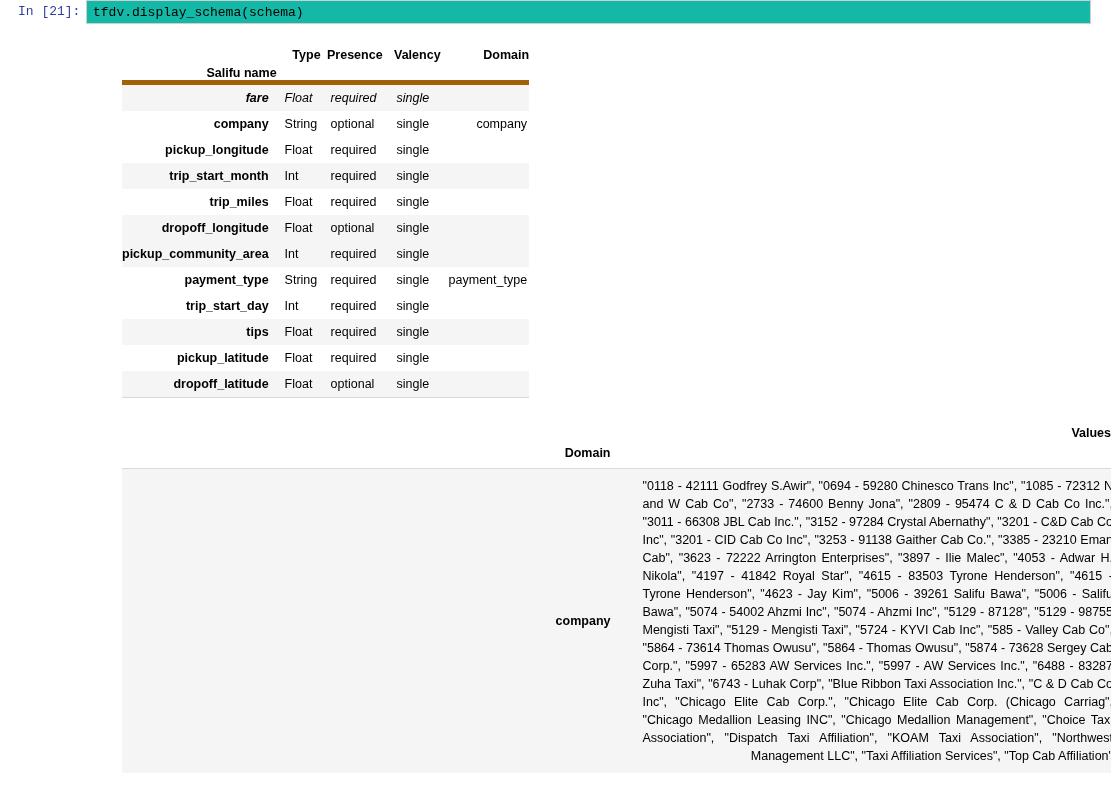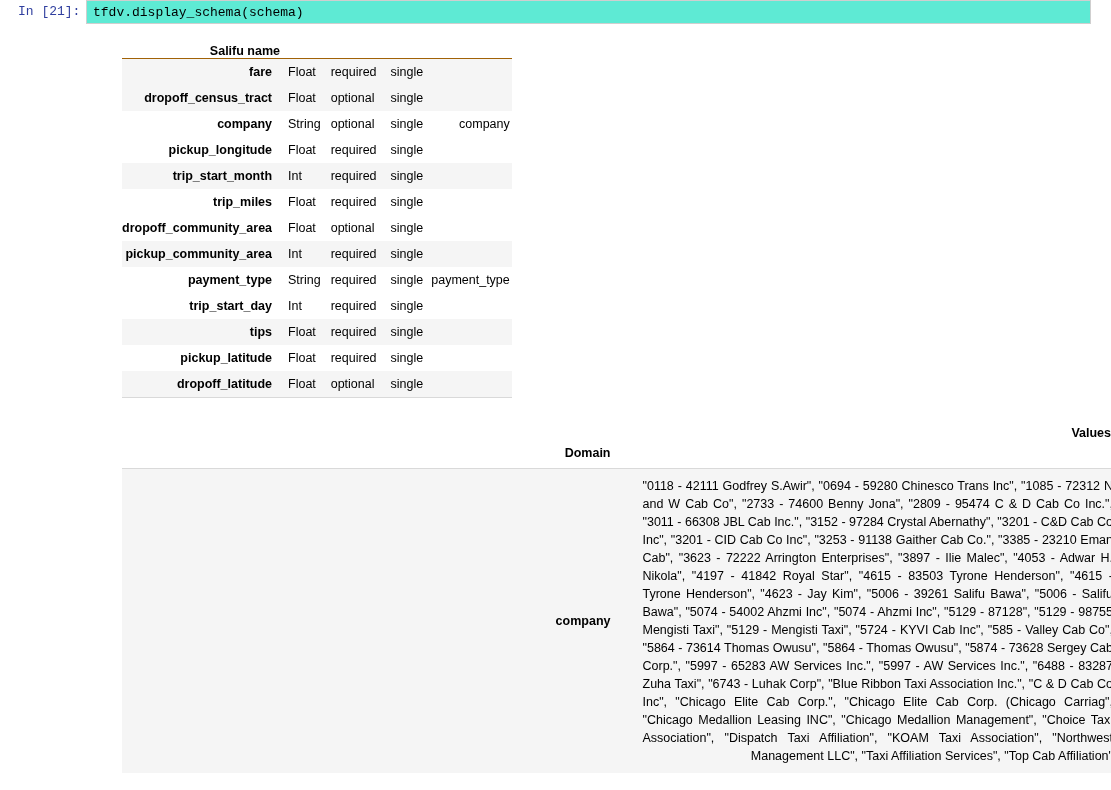--- a/index.html
+++ b/index.html
@@ -35,21 +35,21 @@
     box-sizing: border-box;
     color: #303f9f;
     font-family: "Liberation Mono", monospace;
     font-size: 13px;
     line-height: 24px;
     white-space: nowrap;
   }
   .code-area {
     flex: 1;
     border: 1px solid #cfcfcf;
-    background: #5eead4;
+    background: #14b8a6;
     height: 24px;
     box-sizing: border-box;
     padding: 3px 6px;
     margin-right: 20px;
   }
   .code-text {
     font-family: "Liberation Mono", monospace;
     font-size: 13px;
     color: #000000;
     line-height: 17px;
@@ -108,21 +108,21 @@
   .sch-body td.pres,
   .sch-body td.val,
   .sch-body td.dom {
     text-align: left;
     font-weight: normal;
     padding-left: 8px;
   }
   .sch-body td.pres { padding-left: 10px; }
   .sch-body td.val  { padding-left: 14px; }
   .sch-body td.dom  { text-align: right; padding-right: 2px; }
-  .rule-top { border-top: 1px solid #a16207; }
+  .rule-top { border-top: 5px solid #a16207; font-style: italic; }
   .rule-bottom { border-bottom: 1px solid #d9d9d9; margin-top: 20px; }
 
   
   .domain-block {
     margin-top: 28px;
     padding-left: 0;
   }
   table.domains {
     border-collapse: collapse;
     width: 993px;
@@ -172,43 +172,43 @@
     <div class="prompt">In [21]:</div>
     <div class="code-area">
       <div class="code-text">tfdv.display_schema(schema)</div>
     </div>
   </div>
 
   <div class="output">
 
     <table class="schema">
       <thead>
+        <tr class="sch-head">
+          <th></th>
+          <th class="c-type">Type</th>
+          <th class="c-pres">Presence</th>
+          <th class="c-val">Valency</th>
+          <th class="c-dom">Domain</th>
+        </tr>
         <tr class="sch-subhead">
           <th>Salifu name</th>
           <th></th>
           <th></th>
           <th></th>
           <th></th>
         </tr>
       </thead>
       <tbody class="sch-body">
         <tr class="alt rule-top">
           <td class="name">fare</td>
           <td class="type">Float</td>
           <td class="pres">required</td>
           <td class="val">single</td>
           <td class="dom"></td>
         </tr>
-        <tr class="alt">
-          <td class="name">dropoff_census_tract</td>
-          <td class="type">Float</td>
-          <td class="pres">optional</td>
-          <td class="val">single</td>
-          <td class="dom"></td>
-        </tr>
         <tr>
           <td class="name">company</td>
           <td class="type">String</td>
           <td class="pres">optional</td>
           <td class="val">single</td>
           <td class="dom">company</td>
         </tr>
         <tr>
           <td class="name">pickup_longitude</td>
           <td class="type">Float</td>
@@ -223,22 +223,22 @@
           <td class="val">single</td>
           <td class="dom"></td>
         </tr>
         <tr>
           <td class="name">trip_miles</td>
           <td class="type">Float</td>
           <td class="pres">required</td>
           <td class="val">single</td>
           <td class="dom"></td>
         </tr>
-        <tr>
-          <td class="name">dropoff_community_area</td>
+        <tr class="alt">
+          <td class="name">dropoff_longitude</td>
           <td class="type">Float</td>
           <td class="pres">optional</td>
           <td class="val">single</td>
           <td class="dom"></td>
         </tr>
         <tr class="alt">
           <td class="name">pickup_community_area</td>
           <td class="type">Int</td>
           <td class="pres">required</td>
           <td class="val">single</td>

